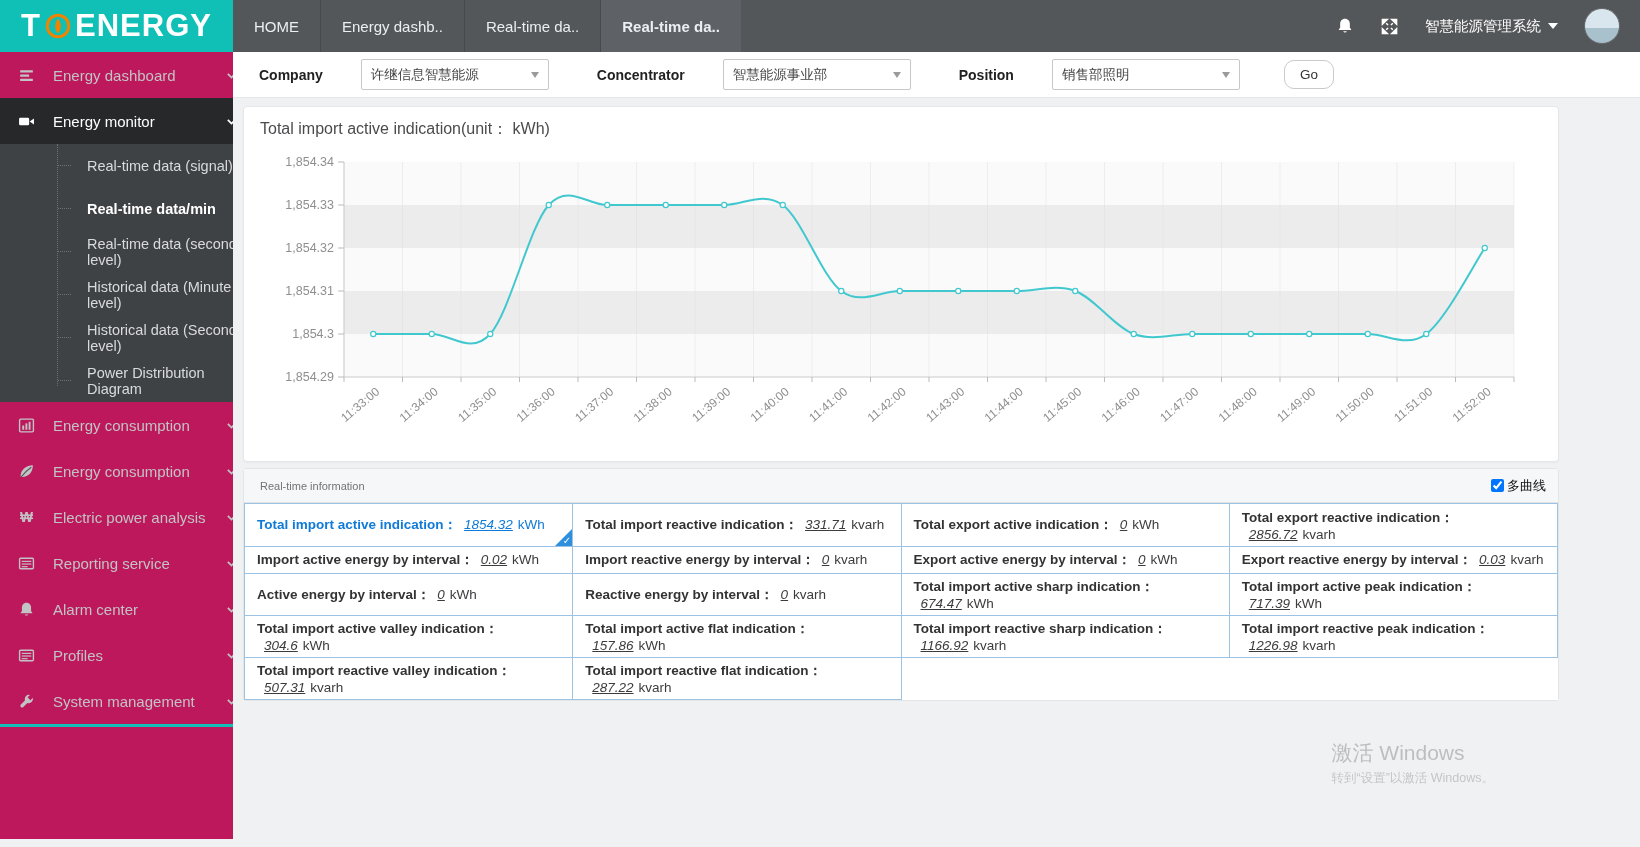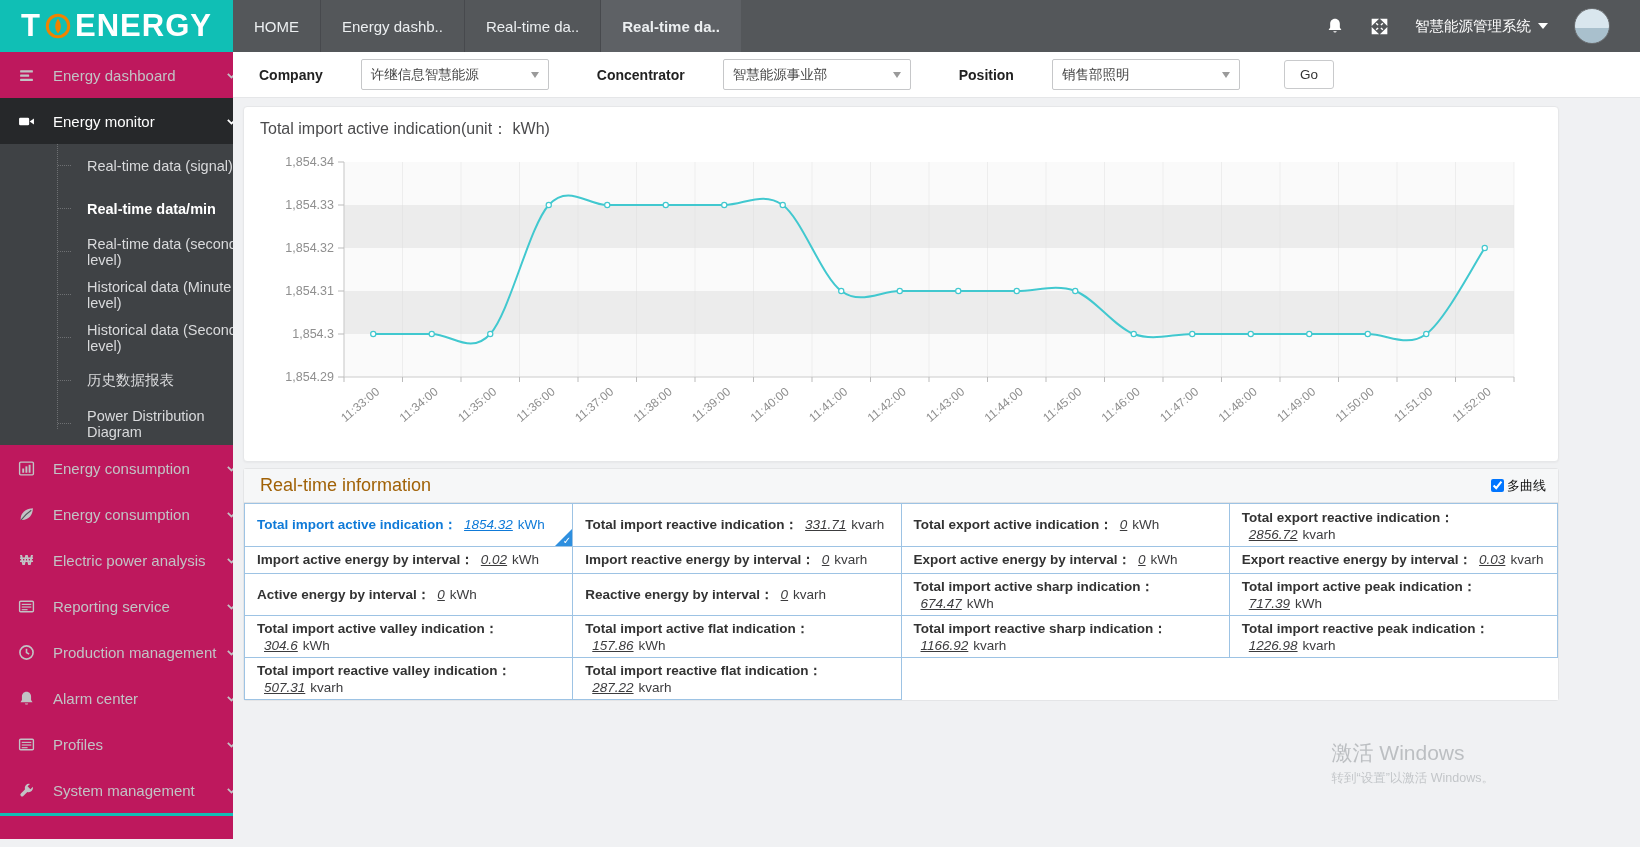--- a/index.html
+++ b/index.html
@@ -8,21 +8,21 @@
 
   
   .topbar{position:absolute;top:0;left:0;right:0;height:52px;background:#54575a;display:flex;align-items:stretch;z-index:5;}
   .logo{width:233px;background:#10bfb5;display:flex;align-items:center;justify-content:center;gap:2px;
     color:#fff;font-weight:bold;font-size:31px;letter-spacing:1px;}
   .logo .at-icon{display:flex;margin:0 1px;}
   .nav{display:flex;align-items:stretch;}
   .tab{display:flex;align-items:center;padding:0 21px;color:#eceff1;font-size:15px;cursor:pointer;}
   .tab + .tab{border-left:1px solid #47494d;}
   .tab.active{background:#5e6165;font-weight:bold;}
-  .top-right{margin-left:auto;display:flex;align-items:center;gap:26px;padding-right:30px;color:#fff;}
+  .top-right{margin-left:auto;display:flex;align-items:center;gap:26px;padding-right:20px;color:#fff;}
   .icon-btn{display:flex;align-items:center;color:#fff;cursor:pointer;}
   .sys-label{display:flex;align-items:center;gap:7px;font-size:14.5px;cursor:pointer;}
   .caret{width:0;height:0;border-left:5px solid transparent;border-right:5px solid transparent;border-top:6px solid #fff;}
   .avatar{width:34px;height:34px;border-radius:50%;cursor:pointer;
     background:linear-gradient(#d9e6ee 0 55%,#a9c0cd 55% 100%);border:1px solid #6b6e71;}
 
   
   .sidebar{position:absolute;top:52px;left:0;width:252px;bottom:8px;background:#be185d;overflow:hidden;}
   .side-item{height:46px;display:flex;align-items:center;padding:0 14px 0 18px;color:#c2c3c5;font-size:15px;cursor:pointer;}
   .side-item .s-icon{width:22px;margin-right:13px;display:flex;align-items:center;}
@@ -37,31 +37,31 @@
     border-top:10px solid transparent;border-bottom:10px solid transparent;border-right:11px solid #2f9fe3;}
   .side-footer{height:3px;background:#10bfb5;}
 
   
   .main{position:absolute;top:52px;left:233px;right:0;bottom:0;background:#f0f1f3;}
   .filter-bar{height:45px;background:#fff;border-bottom:1px solid #e5e6e8;display:flex;align-items:center;padding-left:10px;gap:32px;}
   .f-label{font-weight:bold;font-size:14px;color:#222;margin:0 6px 0 16px;}
   .select{width:168px;height:29px;border:1px solid #c6c7c9;border-radius:2px;background:#fff;display:flex;
     align-items:center;padding:0 9px;font-size:13.5px;color:#444;cursor:pointer;}
   .select .sel-arrow{margin-left:auto;width:0;height:0;border-left:4.5px solid transparent;border-right:4.5px solid transparent;border-top:6px solid #9a9a9a;}
-  .go-btn{margin-left:12px;height:29px;padding:0 15px;border:1px solid #c9cacc;border-radius:3px;background:#fff;
+  .go-btn{margin-left:12px;height:29px;padding:0 15px;border:1px solid #c9cacc;border-radius:10px;background:#fff;
     font-size:13.5px;color:#333;cursor:pointer;font-family:inherit;}
 
   .chart-card{margin:8px 81px 6px 10px;width:1316px;height:356px;background:#fff;border:1px solid #e6e7e9;
     border-radius:4px;box-sizing:border-box;box-shadow:0 1px 2px rgba(0,0,0,.04);}
   .chart-title{padding:12px 16px 0;font-size:16px;font-weight:normal;color:#4b4b4d;}
   .chart-svg{display:block;margin-top:2px;}
 
   .info-panel{margin:0 81px 0 10px;width:1316px;background:#fff;border:1px solid #e4e5e7;border-radius:3px;box-sizing:border-box;}
   .panel-header{height:33px;background:#f6f7f8;border-bottom:1px solid #e2e3e5;display:flex;align-items:center;}
-  .panel-title{margin-left:16px;font-size:18px;color:#a16207;}
+  .panel-title{margin-left:16px;font-size:11px;color:#737373;}
   .multi-wrap{margin-left:auto;margin-right:12px;display:flex;align-items:center;gap:3px;font-size:13px;color:#111;}
   .multi-wrap input{margin:0;width:13px;height:13px;}
 
   table.rt{width:100%;border-collapse:collapse;table-layout:fixed;background:#fff;}
   table.rt td{border:1px solid #9dc3e4;padding:4px 12px;font-size:13.5px;color:#333;vertical-align:middle;position:relative;cursor:pointer;}
   table.rt tr:first-child td{height:34px;}
   table.rt td .lbl{font-weight:bold;}
   table.rt td .val{font-style:italic;text-decoration:underline;color:#3c3c3e;margin-left:7px;}
   table.rt td .unit{margin-left:5px;color:#3c3c3e;}
   table.rt td.selected .lbl,table.rt td.selected .val,table.rt td.selected .unit{color:#0f7ad8;}
@@ -163,23 +163,20 @@
           <div class="sub-item">
             <span>Real-time data (second level)</span>
           </div>
           <div class="sub-item">
             <span>Historical data (Minute level)</span>
           </div>
           <div class="sub-item">
             <span>Historical data (Second level)</span>
           </div>
           <div class="sub-item">
-            <span>历史数据报表</span>
-          </div>
-          <div class="sub-item">
             <span>Power Distribution Diagram</span>
           </div>
         </div>
         <div class="side-item">
           <span class="s-icon">
             <svg viewBox="0 0 16 16" width="17" height="17">
               <rect x="1.5" y="2" width="13" height="12" rx="1" fill="none" stroke="currentColor" stroke-width="1.3"></rect>
               <rect x="4" y="8" width="1.8" height="4" fill="currentColor"></rect>
               <rect x="7" y="6" width="1.8" height="6" fill="currentColor"></rect>
               <rect x="10" y="4.5" width="1.8" height="7.5" fill="currentColor"></rect>
@@ -222,34 +219,20 @@
         <div class="side-item">
           <span class="s-icon">
             <svg viewBox="0 0 16 16" width="17" height="17">
               <rect x="1.5" y="3" width="13" height="10" rx="1" fill="none" stroke="currentColor" stroke-width="1.3"></rect>
               <line x1="3.5" y1="6" x2="12.5" y2="6" stroke="currentColor" stroke-width="1.1"></line>
               <line x1="3.5" y1="8.5" x2="12.5" y2="8.5" stroke="currentColor" stroke-width="1.1"></line>
               <line x1="3.5" y1="11" x2="9" y2="11" stroke="currentColor" stroke-width="1.1"></line>
             </svg>
           </span>
           <span>Reporting service</span>
-          <span class="chev">
-            <svg viewBox="0 0 16 16" width="13" height="13">
-              <path d="M3.5 6 L8 10.5 L12.5 6" fill="none" stroke="currentColor" stroke-width="2.2"></path>
-            </svg>
-          </span>
-        </div>
-        <div class="side-item">
-          <span class="s-icon">
-            <svg viewBox="0 0 16 16" width="17" height="17">
-              <circle cx="8" cy="8" r="6.2" fill="none" stroke="currentColor" stroke-width="1.5"></circle>
-              <path d="M8 4.5 V8 L10.5 9.5" stroke="currentColor" stroke-width="1.5" fill="none"></path>
-            </svg>
-          </span>
-          <span>Production management</span>
           <span class="chev">
             <svg viewBox="0 0 16 16" width="13" height="13">
               <path d="M3.5 6 L8 10.5 L12.5 6" fill="none" stroke="currentColor" stroke-width="2.2"></path>
             </svg>
           </span>
         </div>
         <div class="side-item">
           <span class="s-icon">
             <svg viewBox="0 0 16 16" width="17" height="17" fill="currentColor">
               <path d="M8 1.6 c2.7 0 4.3 2.1 4.3 4.5 v3.3 l1.4 2.2 H2.3 l1.4-2.2 V6.1 C3.7 3.7 5.3 1.6 8 1.6 Z"></path>

